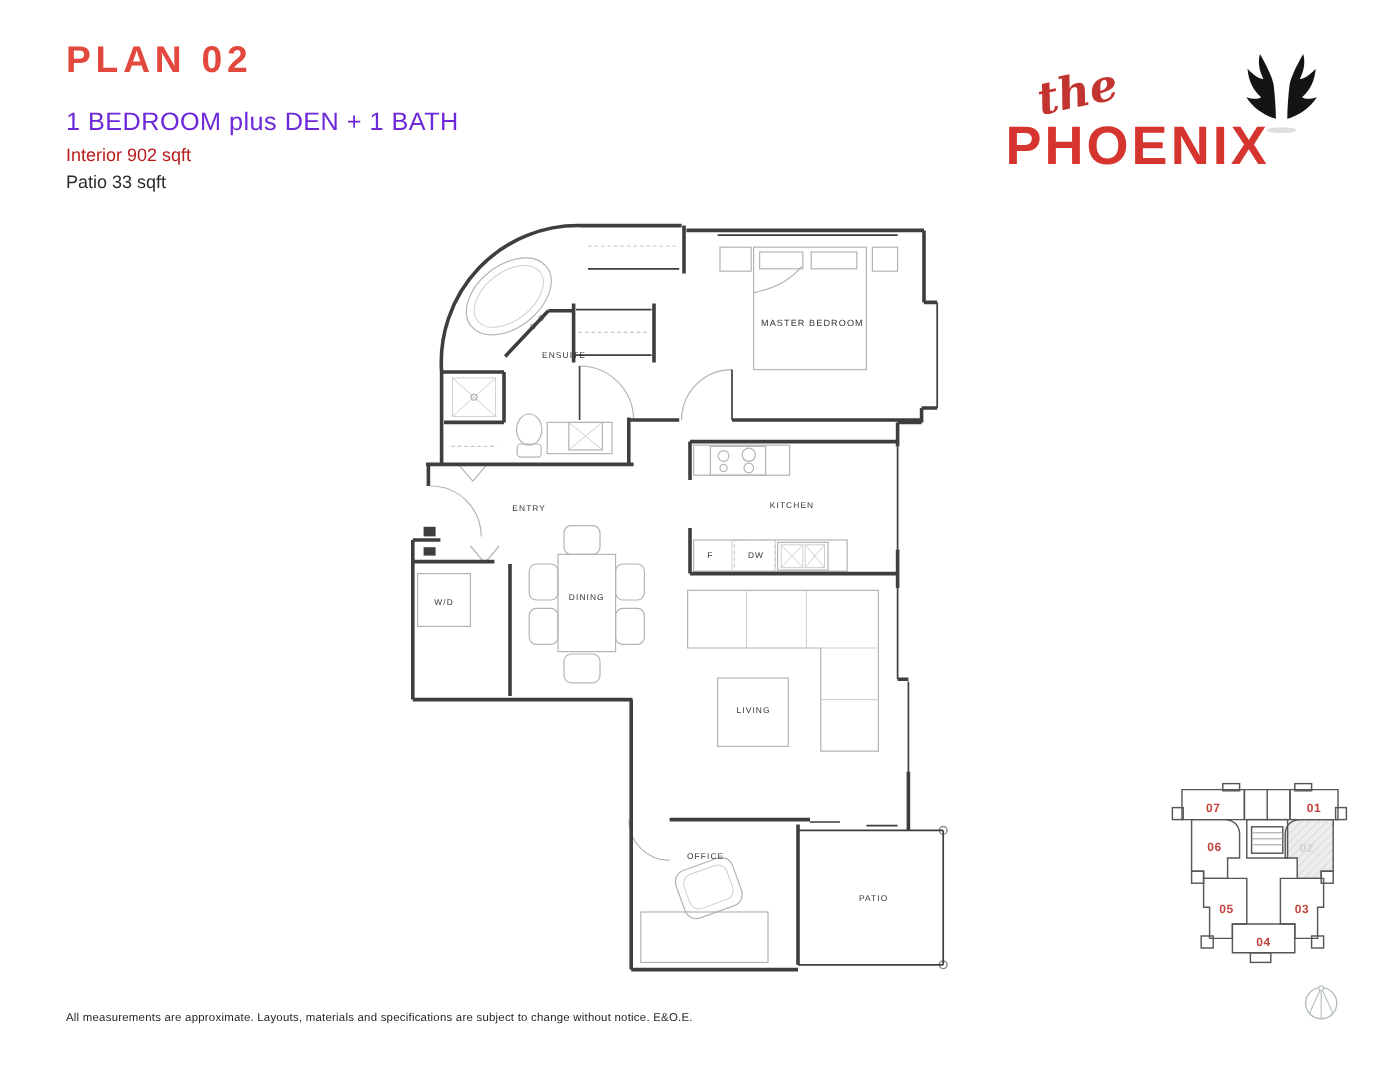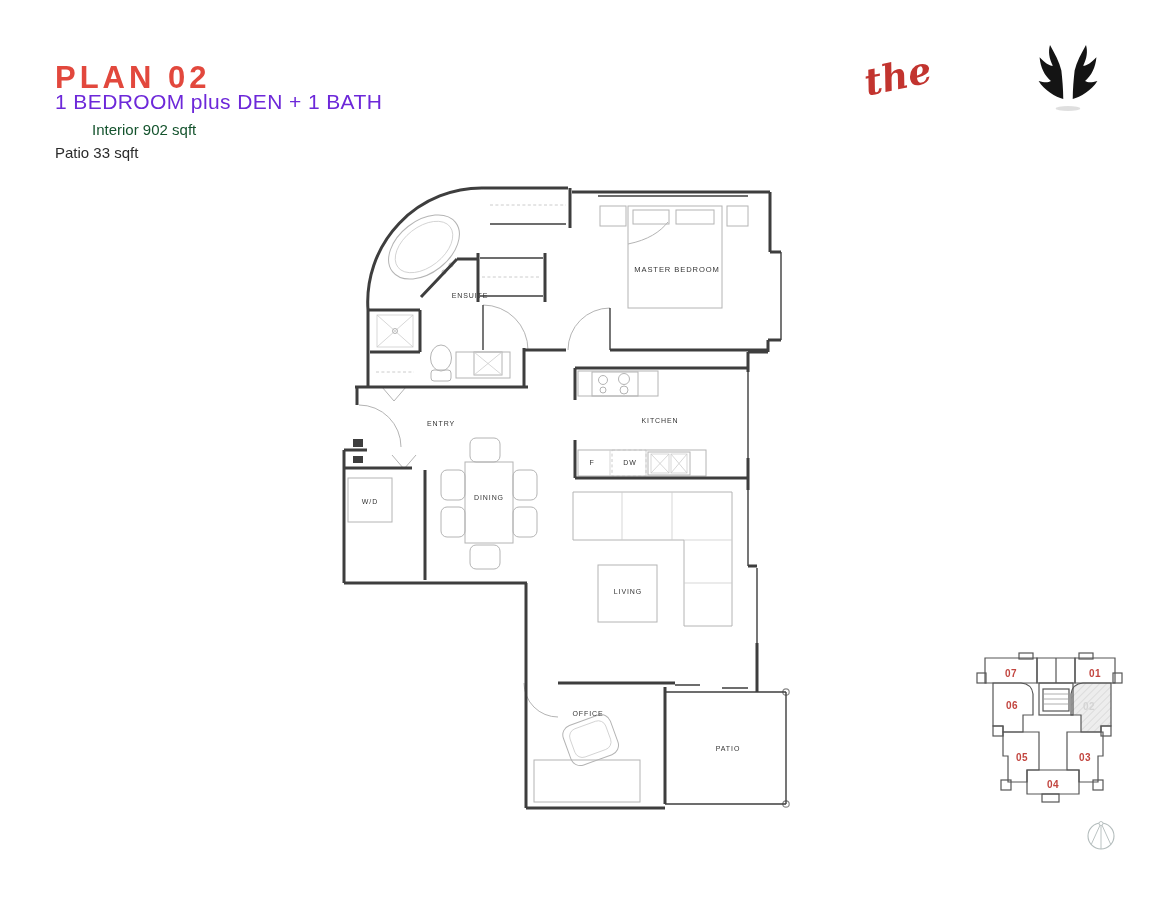--- a/index.html
+++ b/index.html
@@ -1,22 +1,22 @@
 <!DOCTYPE html>
 <html style="--accent_red: #d6352f; --title_red: #e2483d; --script_red: #c2342f; --keyplan_red: #c2453f; --wall_dark: #3e3e3e; --furniture_gray: #b4b4b4;"><head>
 <meta charset="utf-8">
 <style>
   html,body{margin:0;padding:0;background:#ffffff;}
   .page{position:relative;width:1165px;height:900px;background:#fff;overflow:hidden;
         font-family:"Liberation Sans",sans-serif;}
   
-  .plan-title{position:absolute;left:55px;top:60px;font-size:31px;font-weight:600;
+  .plan-title{position:absolute;left:55px;top:32px;font-size:31px;font-weight:600;
               letter-spacing:4px;color:var(--title_red,#e2483d);}
   .plan-subtitle{position:absolute;left:55px;top:90px;font-size:21px;color:#6d28d9;letter-spacing:.4px;}
-  .plan-interior{position:absolute;left:55px;top:121px;font-size:15px;color:#14532d;margin-left:37px;}
+  .plan-interior{position:absolute;left:55px;top:121px;font-size:15px;color:#b91c1c;}
   .plan-patio{position:absolute;left:55px;top:144px;font-size:15px;color:#2b2b2b;}
   
   .logo{position:absolute;left:838px;top:38px;width:280px;height:130px;}
   .logo .the{position:absolute;left:26px;top:16px;font-family:"DejaVu Serif",serif;
              font-style:italic;font-weight:700;font-size:37px;color:var(--script_red,#c2342f);
              transform:rotate(-12deg);}
   .logo .phoenix{position:absolute;left:0px;top:58px;font-size:45px;font-weight:700;
              letter-spacing:2.5px;color:var(--accent_red,#d6352f);}
   .logo .wings{position:absolute;left:182px;top:6px;}
   
@@ -56,20 +56,21 @@
     <svg class="wings" width="96" height="72" viewBox="0 0 100 76">
       <ellipse cx="50" cy="68" rx="13" ry="2.6" fill="#d9d9d9" opacity="0.85"></ellipse>
       <path fill="#141414" d="M45,58 C37,56 25,49 19,39 C25,41 29,41 32,39
         C25,33 21,25 20,14 C26,20 30,23 34,23 C30,15 29,8 31,1
         C36,10 41,19 43,28 C44,37 45,48 45,58 Z"></path>
       <path fill="#141414" transform="translate(100,0) scale(-1,1)" d="M45,58 C37,56 25,49 19,39 C25,41 29,41 32,39
         C25,33 21,25 20,14 C26,20 30,23 34,23 C30,15 29,8 31,1
         C36,10 41,19 43,28 C44,37 45,48 45,58 Z"></path>
     </svg>
     <div class="the">the</div>
+    <div class="phoenix">PHOENIX</div>
   </div>
 
   <svg class="floorplan" width="460" height="660" viewBox="340 170 460 660">
 
     <g>
 
       <g transform="rotate(-38 424 247)">
         <ellipse cx="424" cy="247" rx="40" ry="26" class="f"></ellipse>
         <ellipse cx="424" cy="247" rx="33" ry="20" class="f2"></ellipse>
       </g>
@@ -243,13 +244,14 @@
       <text x="78" y="136" class="kp-num">04</text>
     </g>
   </svg>
 
   <svg class="compass" width="36" height="36" viewBox="0 0 36 36">
     <circle cx="18" cy="18" r="13" stroke="#b3bcbc" stroke-width="1.1" fill="none"></circle>
     <path d="M18,5 L8,27 M18,5 L28,27 M18,5 V31" stroke="#b3bcbc" stroke-width=".9" fill="none"></path>
     <circle cx="18" cy="5.5" r="2" fill="#fff" stroke="#b3bcbc" stroke-width=".9"></circle>
   </svg>
 
+  <div class="disclaimer">All measurements are approximate. Layouts, materials and specifications are subject to change without notice. E&amp;O.E.</div>
 </div>
 
 </body></html>

